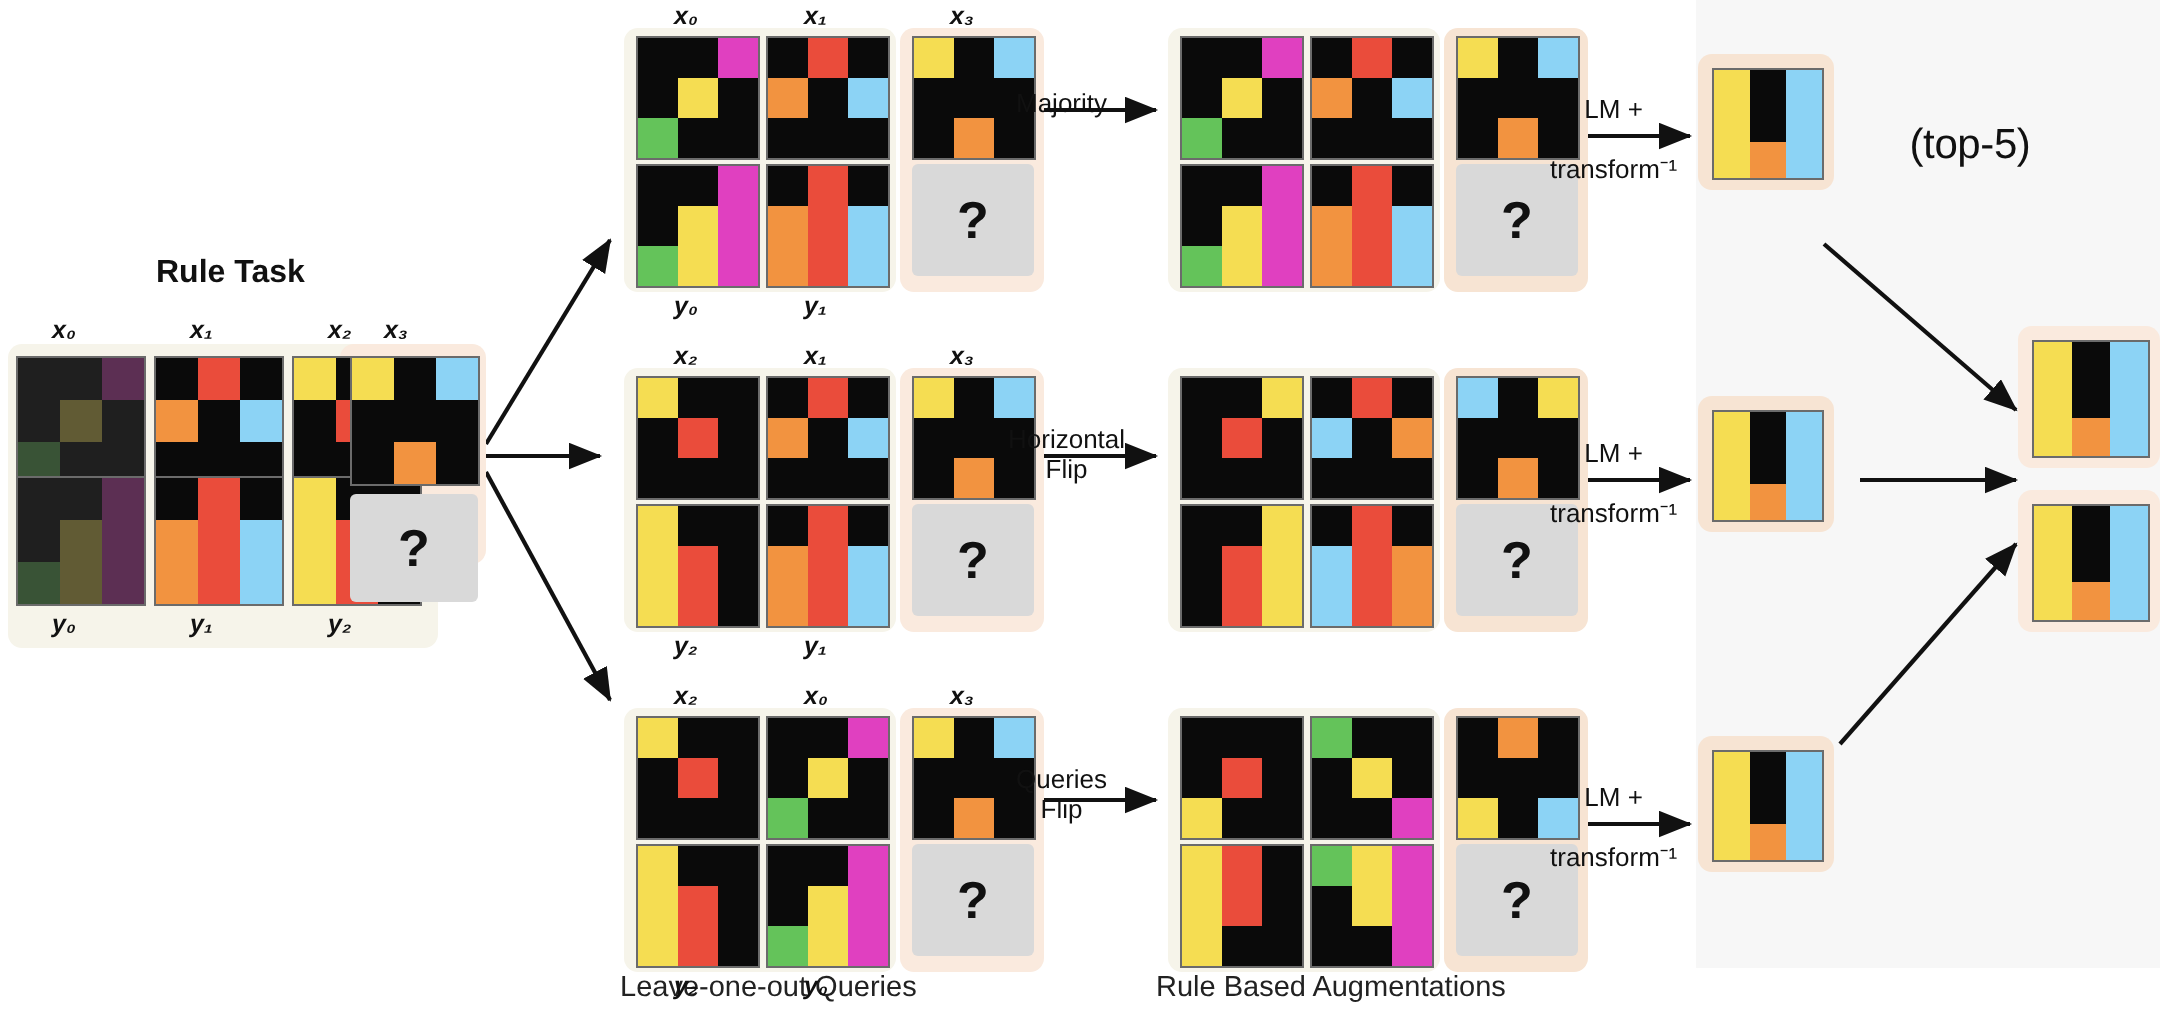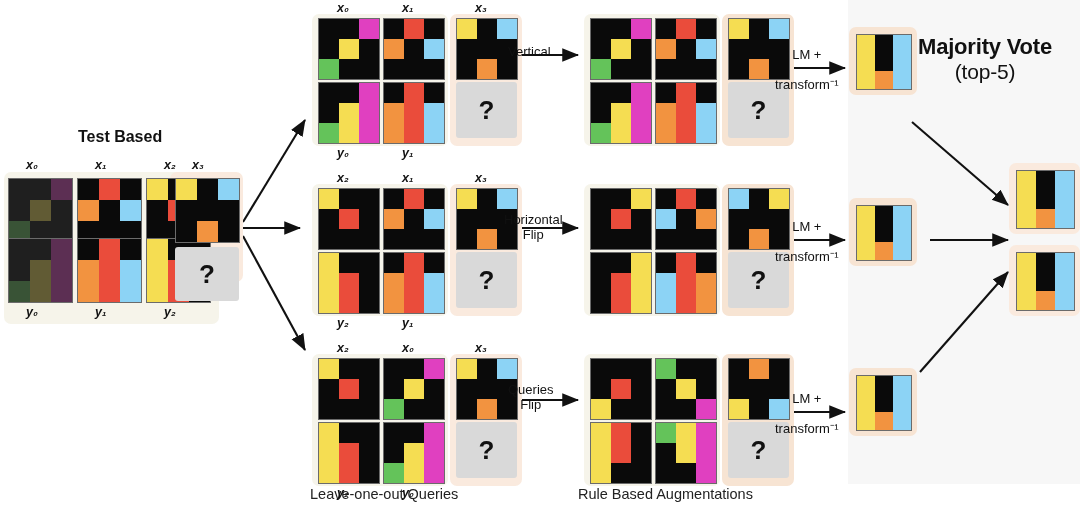--- a/index.html
+++ b/index.html
@@ -90,25 +90,25 @@
 </style>
 </head>
 <body>
 
 <div id="page">
 
   <div class="vote-panel"></div>
 
   <div class="title">
     <br>
-    <span>Majority Vote</span><br>
+    <br>
     <span class="sub">(top-5)</span>
   </div>
 
-  <div class="test-title" style="left:78px; top:128px;">Test Based</div>
+  <div class="test-title" style="left:78px; top:128px;">Rule Task</div>
 
   <div class="section-label" style="left:310px; top:486px;">Leave-one-out Queries</div>
   <div class="section-label" style="left:578px; top:486px;">Rule Based Augmentations</div>
 
   <svg class="lines">
     <defs>
       <marker id="ah" markerWidth="9" markerHeight="9" refX="7.5" refY="3.2" orient="auto">
         <path d="M0,0 L8,3.2 L0,6.4 z" fill="#111"></path>
       </marker>
     </defs>
@@ -277,21 +277,21 @@
         <i style="background: rgb(140, 211, 245);"></i>
         <i style="background: rgb(10, 10, 10);"></i>
         <i style="background: rgb(10, 10, 10);"></i>
         <i style="background: rgb(10, 10, 10);"></i>
         <i style="background: rgb(10, 10, 10);"></i>
         <i style="background: rgb(242, 147, 64);"></i>
         <i style="background: rgb(10, 10, 10);"></i>
       </div>
       <div class="qbox" style="left: 456px; top: 82px; width: 61px; height: 56px;">?</div>
       <div class="vlabel" style="left: 475px; top: 1px;">x₃</div>
-      <div class="arrow-label" style="left: 508px; top: 45px;"><span>Vertical</span></div>
+      <div class="arrow-label" style="left: 508px; top: 45px;"><span>Majority</span></div>
       <div class="card cream" style="left: 584px; top: 14px; width: 136px; height: 132px;"></div>
       <div class="grid" style="position: absolute; left: 590px; top: 18px; grid-template-columns: repeat(3, 20px); grid-auto-rows: 20px;">
         <i style="background: rgb(10, 10, 10);"></i>
         <i style="background: rgb(10, 10, 10);"></i>
         <i style="background: rgb(224, 64, 192);"></i>
         <i style="background: rgb(10, 10, 10);"></i>
         <i style="background: rgb(245, 221, 82);"></i>
         <i style="background: rgb(10, 10, 10);"></i>
         <i style="background: rgb(100, 195, 90);"></i>
         <i style="background: rgb(10, 10, 10);"></i>

